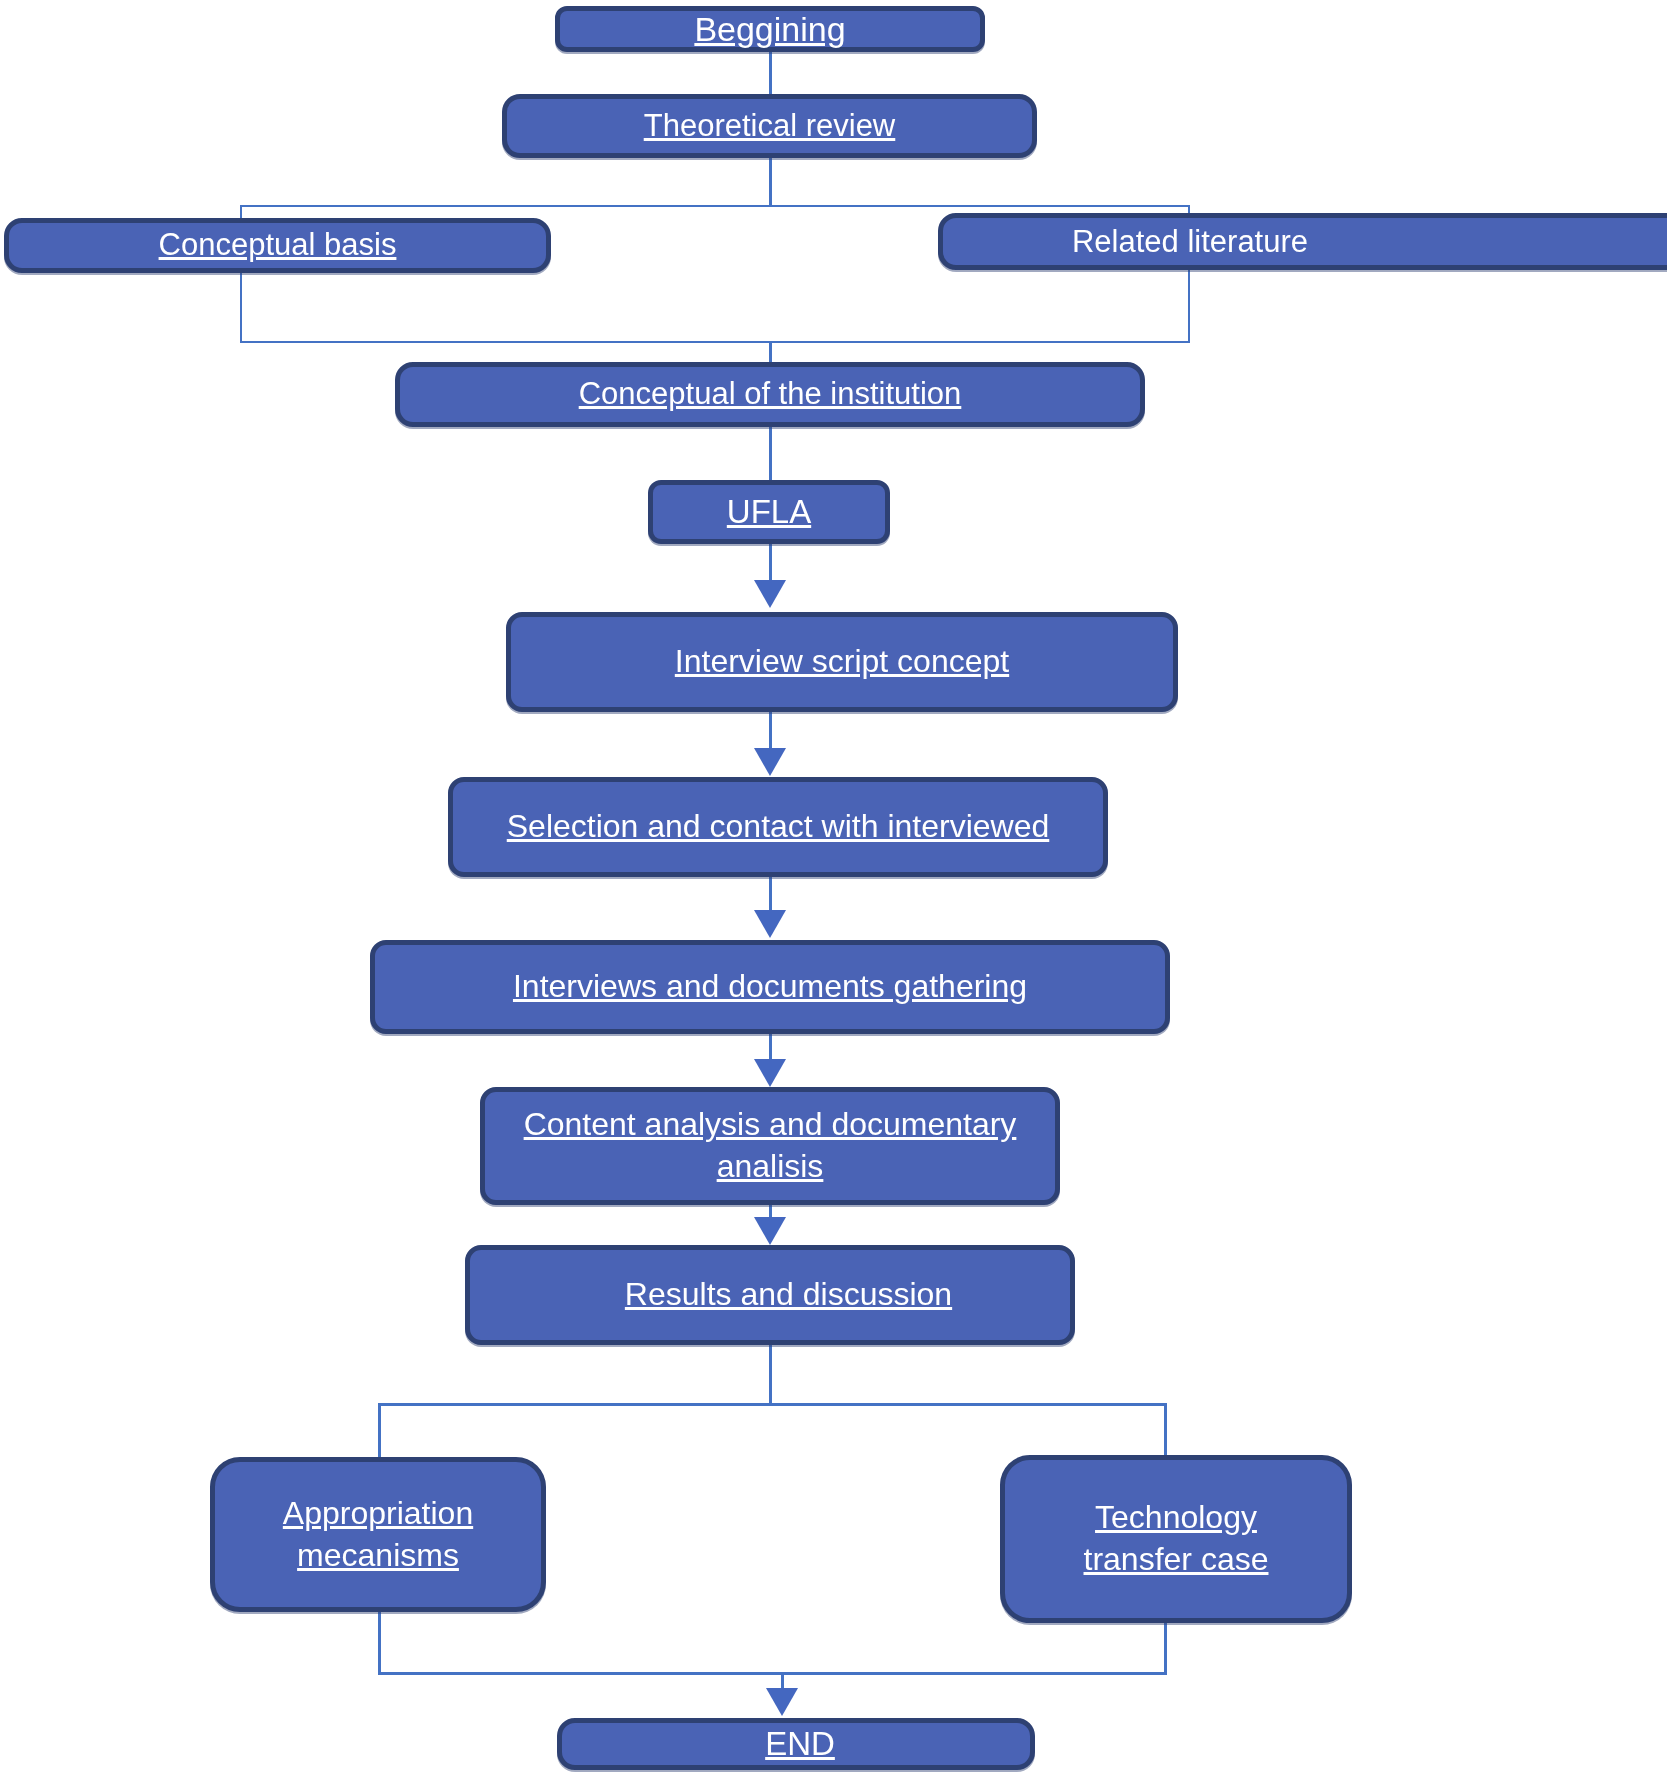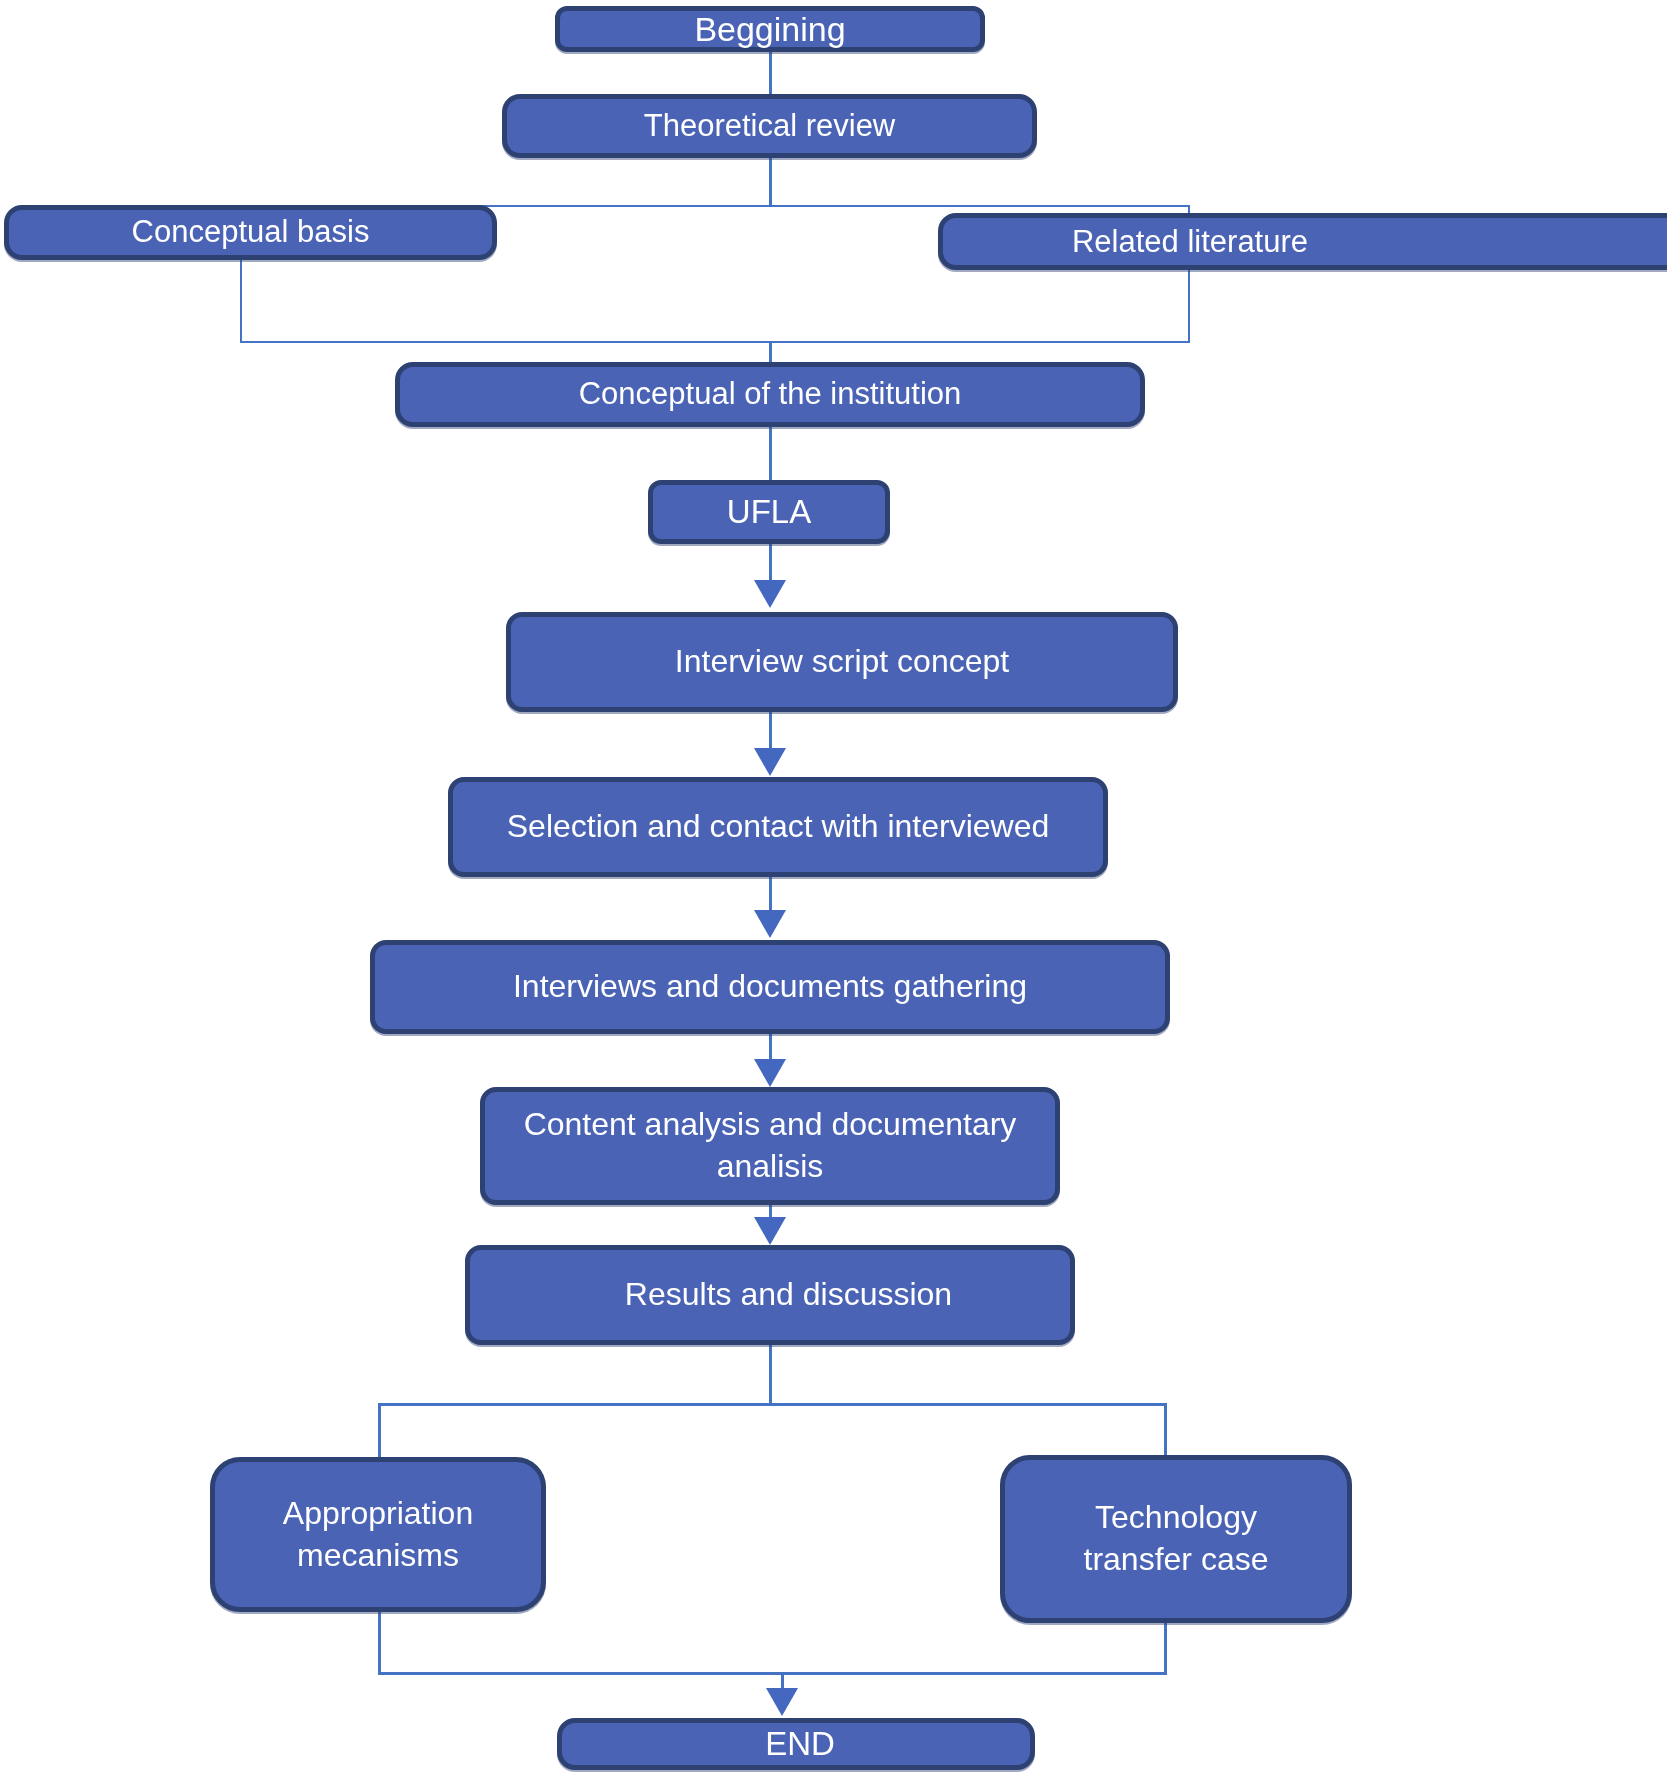--- a/index.html
+++ b/index.html
@@ -22,21 +22,21 @@
     justify-content:center;
     text-align:center;
     font-size:31px;
     line-height:1.3;
     z-index:2;
     box-shadow:0 2px 0 rgba(46,65,115,.45);
   }
   .bar{border-radius:18px;}
   .med{border-radius:16px;}
   .branch{border-radius:30px;}
-  .label{display:block;}
+  .label{display:block;text-decoration:underline;}
   
   .offset-label{
     position:absolute;
     left:247px;top:50%;
     transform:translate(-50%,-50%);
     white-space:nowrap;
   }
   
   .line{position:absolute;background:#4472c4;z-index:1;}
   .rect-connector{
@@ -92,21 +92,21 @@
   <div class="arrowhead" style="left:766px;top:1688px;"></div>
 
   <div class="node bar" style="left:555px;top:6px;width:430px;height:46px;font-size:34px;border-radius:12px;">
     <span class="label">Beggining</span>
   </div>
 
   <div class="node bar" style="left:502px;top:94px;width:535px;height:64px;">
     <span class="label">Theoretical review</span>
   </div>
 
-  <div class="node bar" style="left:4px;top:205px;width:493px;height:55px;">
+  <div class="node bar" style="left:4px;top:218px;width:547px;height:55px;">
     <span class="label">Conceptual basis</span>
   </div>
 
   <div class="node bar" style="left:938px;top:213px;width:760px;height:57px;">
     <span class="offset-label">Related literature</span>
   </div>
 
   <div class="node bar" style="left:395px;top:362px;width:750px;height:65px;">
     <span class="label">Conceptual of the institution</span>
   </div>

